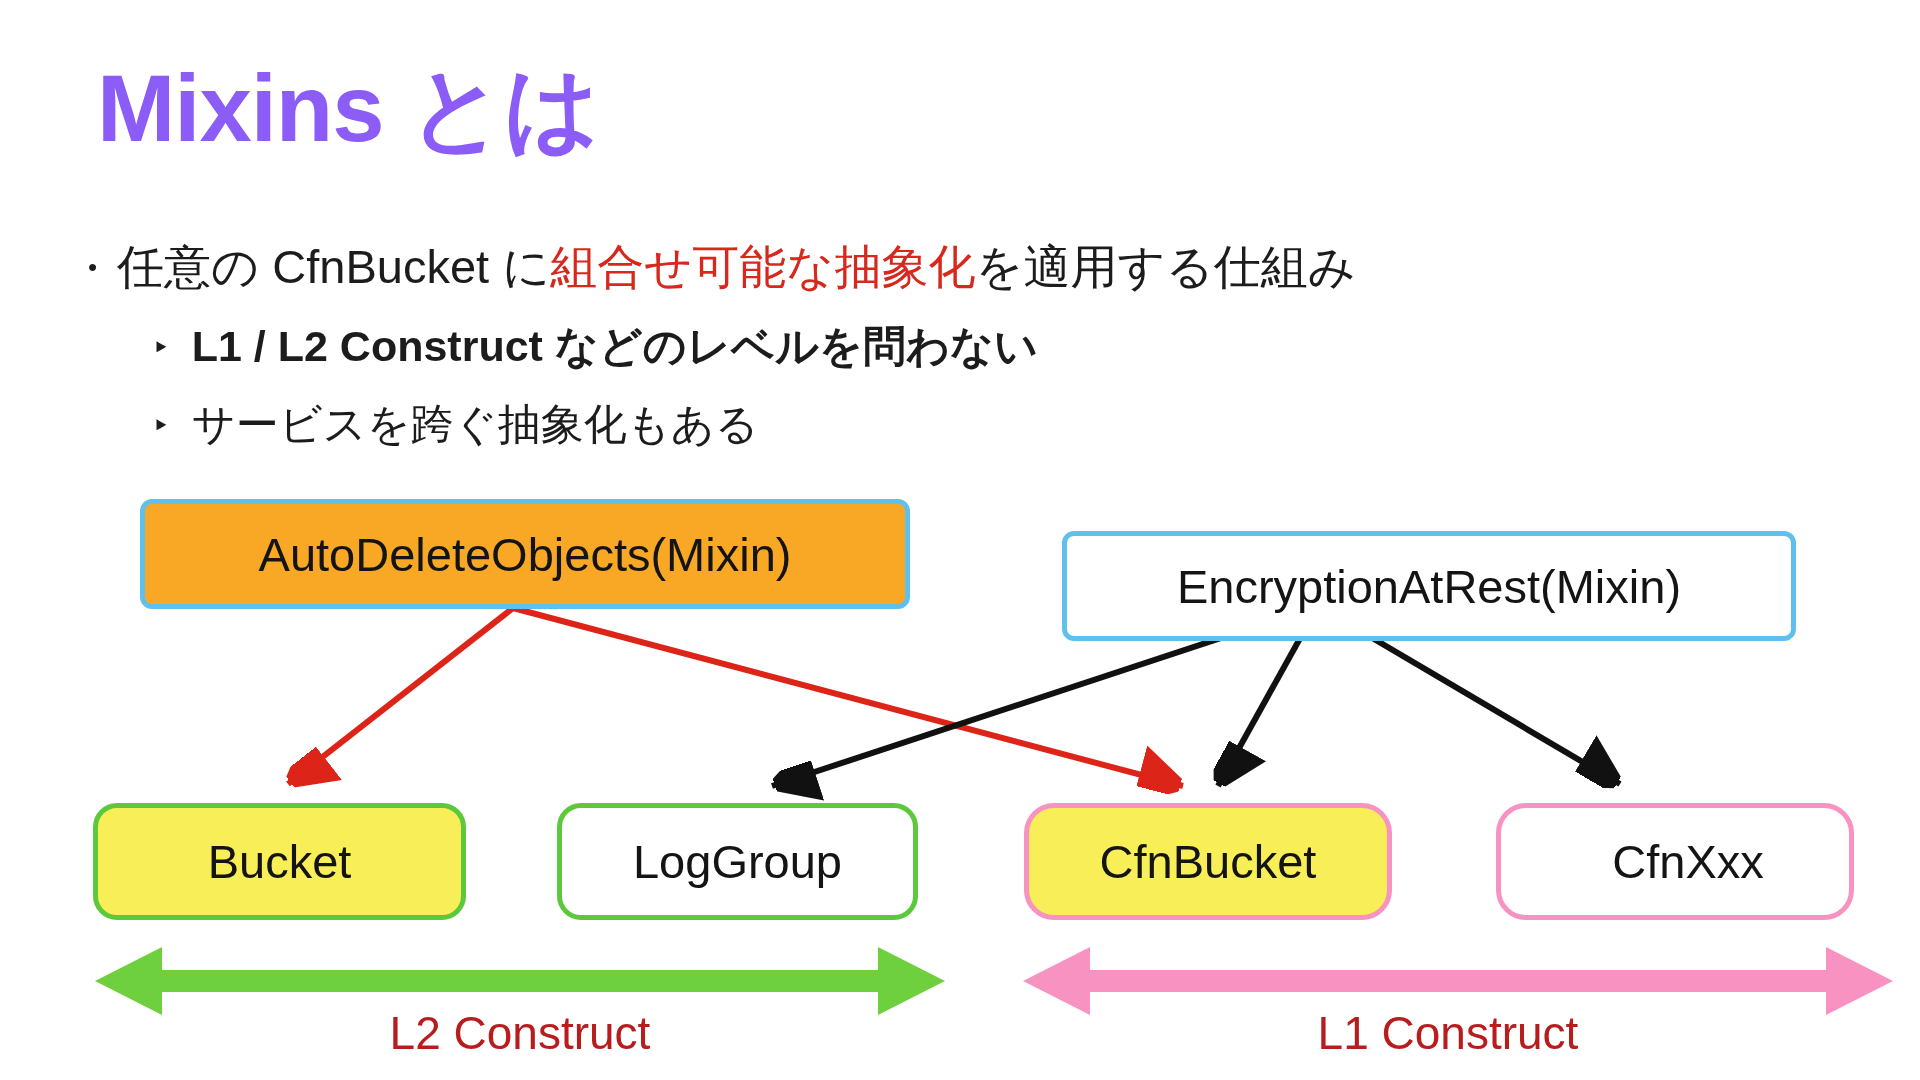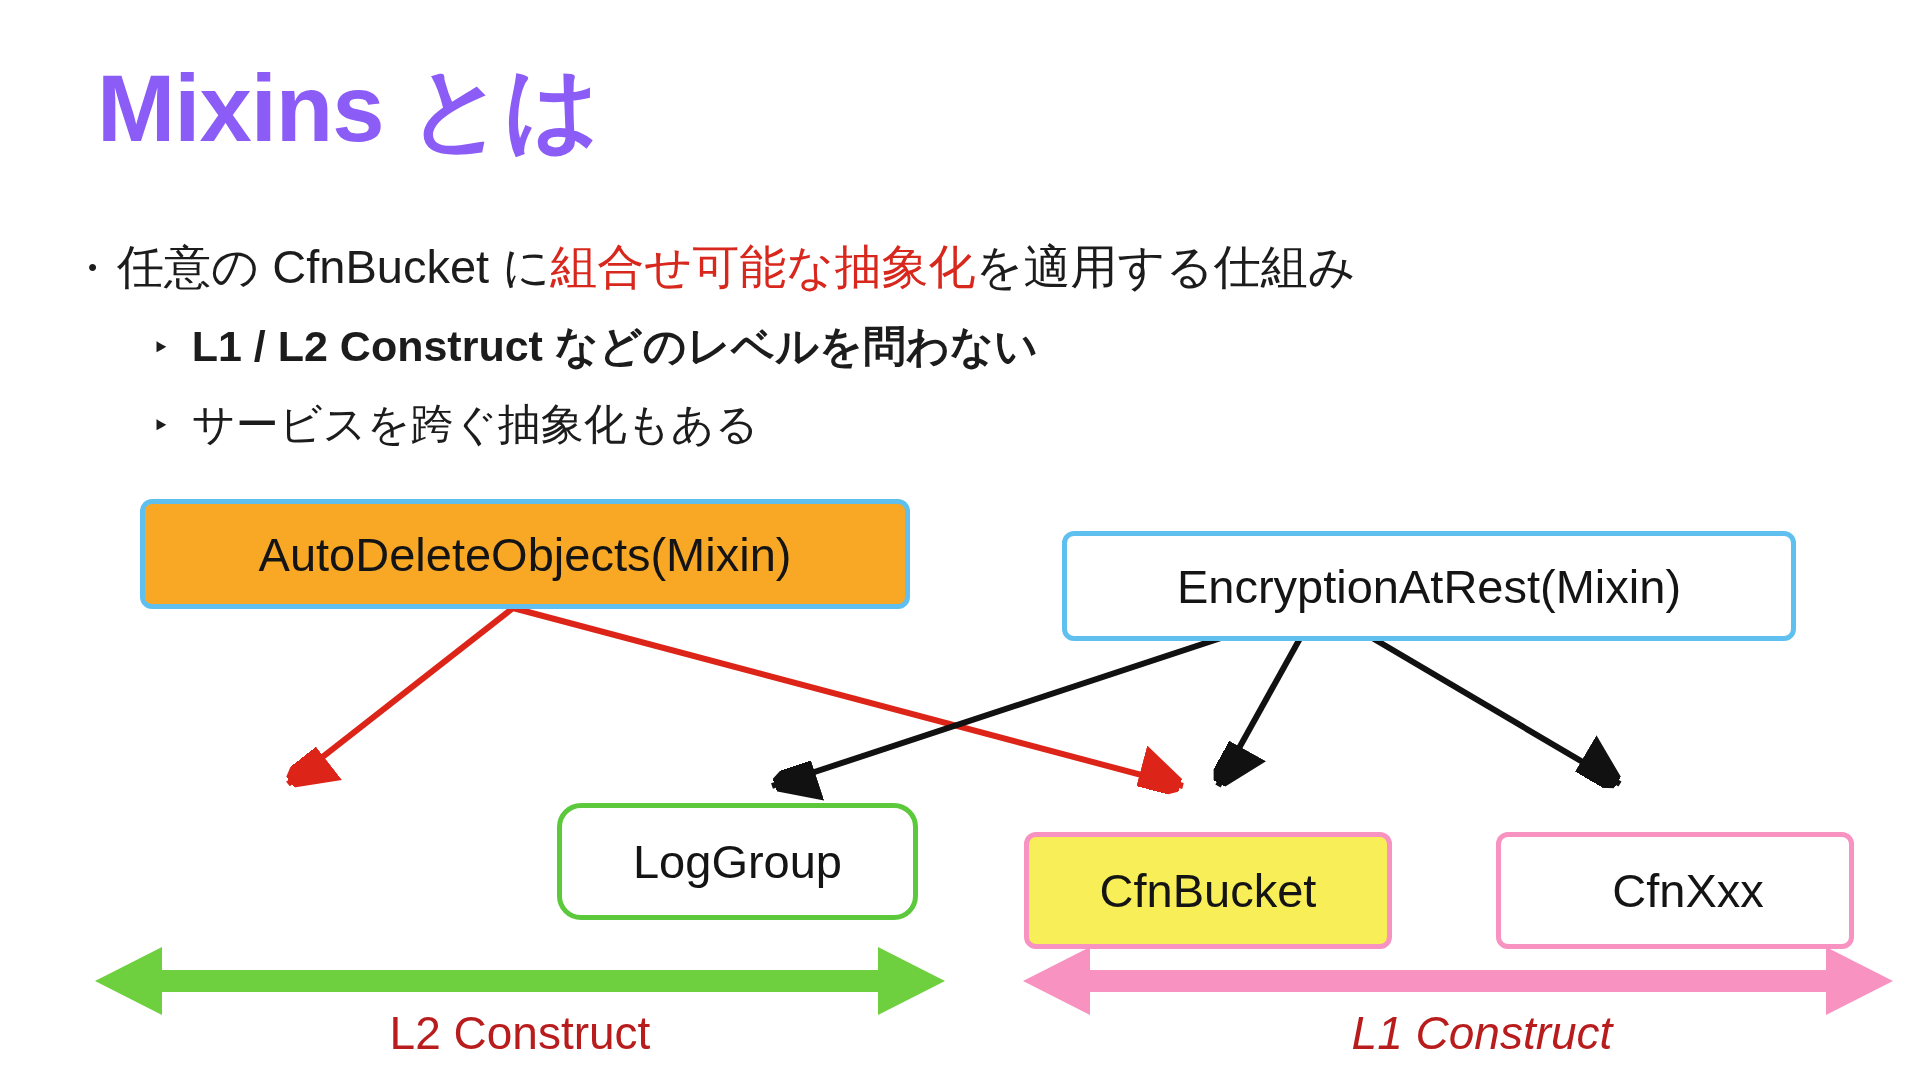--- a/index.html
+++ b/index.html
@@ -84,21 +84,21 @@
     align-items: center;
     justify-content: center;
     font-size: 47px;
     color: #141414;
     background: #ffffff;
     border-radius: 12px;
     white-space: nowrap;
   }
   .node.mixin { border: 5px solid var(--blue-border, #5fc0ef); }
   .node.l2 { border: 5px solid var(--green-border, #5cc93c); border-radius: 24px; }
-  .node.l1 { border: 5px solid var(--pink-border, #f792c1); border-radius: 12px; margin-top: 29px; }
+  .node.l1 { border: 5px solid var(--pink-border, #f792c1); border-radius: 30px; }
   .node.fill-orange { background: var(--mixin-orange, #f9a825); }
   .node.fill-yellow { background: var(--construct-yellow, #f8ee57); }
 
   #box-auto-delete { left: 140px; top: 499px; width: 770px; height: 110px; }
   #box-encryption  { left: 1062px; top: 499px; width: 734px; height: 110px; margin-top: 32px; }
   #box-bucket      { left: 93px;  top: 803px; width: 373px; height: 117px; }
   #box-loggroup    { left: 557px; top: 803px; width: 361px; height: 117px; }
   #box-cfnbucket   { left: 1024px; top: 803px; width: 368px; height: 117px; }
   #box-cfnxxx      { left: 1496px; top: 803px; width: 358px; height: 117px; padding-left: 26px; }
 
@@ -113,21 +113,21 @@
   .edge-black { stroke: var(--arrow-black, #111111); stroke-width: 6; }
   .range-label {
     position: absolute;
     top: 1006px;
     font-size: 46px;
     color: #b91c1c;
     text-align: center;
     white-space: nowrap;
   }
   #l2-label { left: 95px;  width: 850px; }
-  #l1-label { left: 1047px; width: 870px; font-style: italic; }
+  #l1-label { left: 1013px; width: 870px; }
 </style>
 </head>
 <body>
 
 <div class="slide">
 
   <h1 class="title">Mixins とは</h1>
 
   <div class="bullet-main">
     <span class="dot">•</span>
@@ -168,20 +168,23 @@
   </svg>
 
   <div id="box-auto-delete" class="node mixin fill-orange">
     <span>AutoDeleteObjects(Mixin)</span>
   </div>
 
   <div id="box-encryption" class="node mixin">
     <span>EncryptionAtRest(Mixin)</span>
   </div>
 
+  <div id="box-bucket" class="node l2 fill-yellow">
+    <span>Bucket</span>
+  </div>
 
   <div id="box-loggroup" class="node l2">
     <span>LogGroup</span>
   </div>
 
   <div id="box-cfnbucket" class="node l1 fill-yellow">
     <span>CfnBucket</span>
   </div>
 
   <div id="box-cfnxxx" class="node l1">

